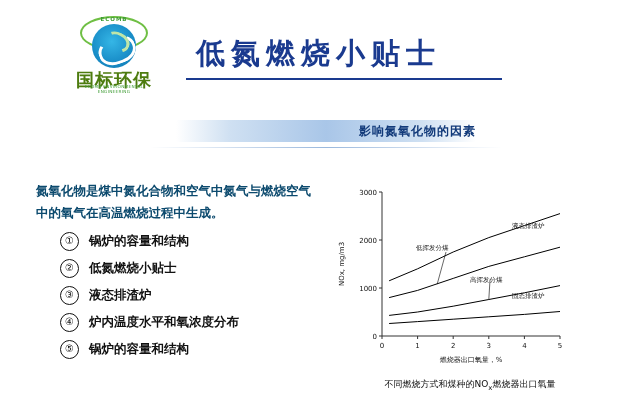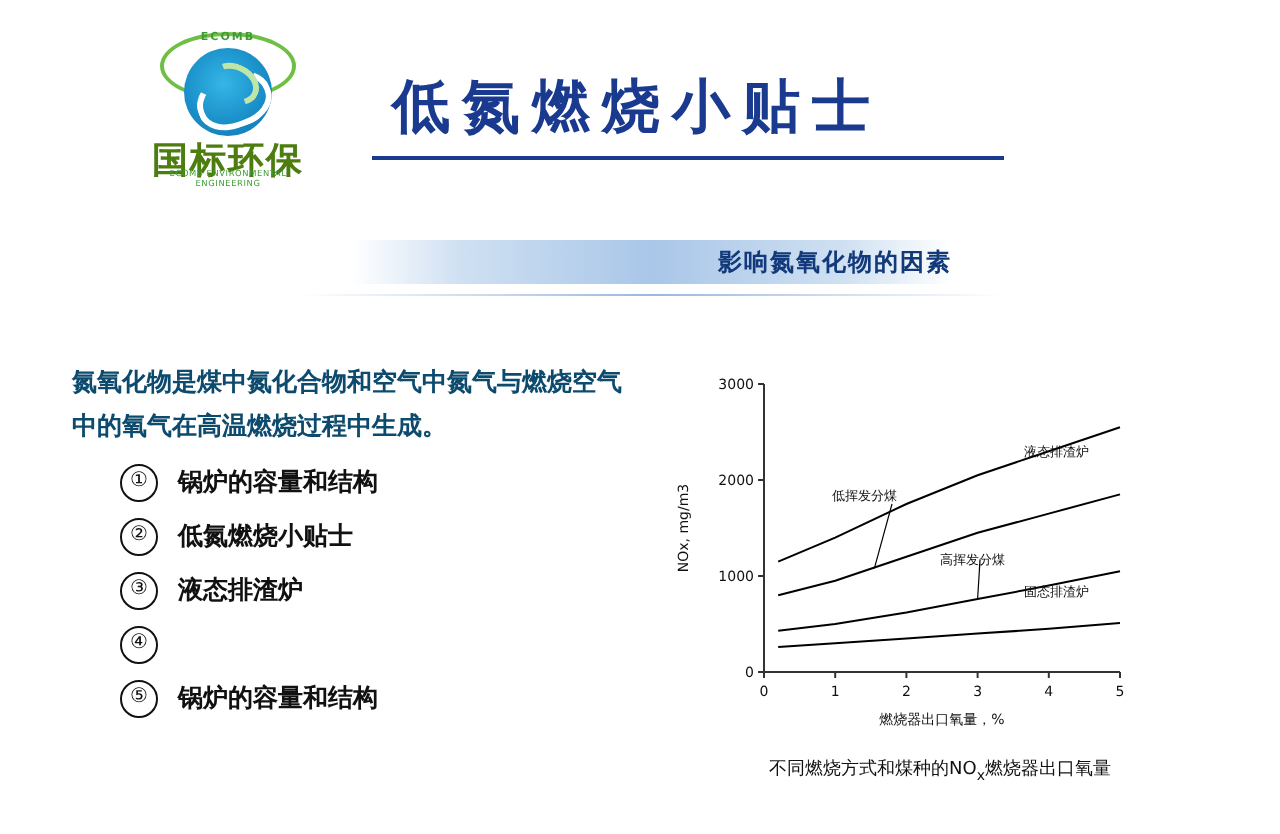--- a/index.html
+++ b/index.html
@@ -140,20 +140,21 @@
     <div class="li">
       <span class="num">②</span>
       <span>低氮燃烧小贴士</span>
     </div>
     <div class="li">
       <span class="num">③</span>
       <span>液态排渣炉</span>
     </div>
     <div class="li">
       <span class="num">④</span>
+      <span>炉内温度水平和氧浓度分布</span>
     </div>
     <div class="li">
       <span class="num">⑤</span>
       <span>锅炉的容量和结构</span>
     </div>
   </div>
 
   <div class="chart-wrap">
     <svg id="chart-svg" width="280" height="200" viewBox="0 0 280 200">
         <path d="M 52 14 L 52 158 L 230 158" class="ax"></path>

